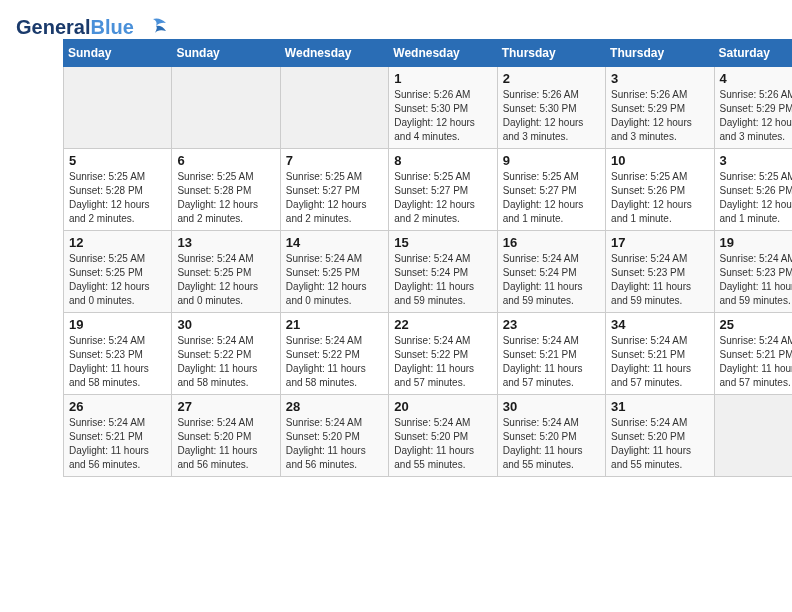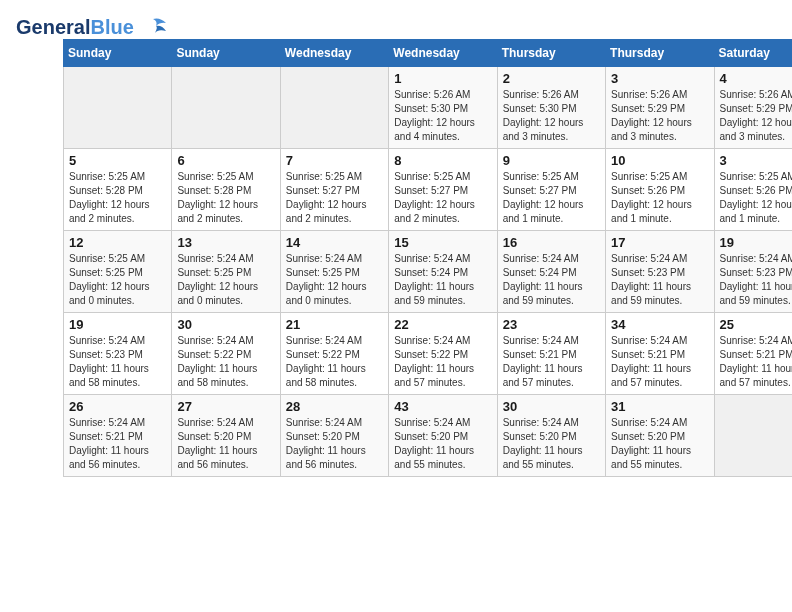--- a/index.html
+++ b/index.html
@@ -316,21 +316,21 @@
 and 56 minutes.</div>
         </td>
         <td>
           <span class="day-num">28</span>
           <div class="day-info" style="white-space: pre-line;">Sunrise: 5:24 AM
 Sunset: 5:20 PM
 Daylight: 11 hours
 and 56 minutes.</div>
         </td>
         <td>
-          <span class="day-num">43</span>
+          <span class="day-num">20</span>
           <div class="day-info" style="white-space: pre-line;">Sunrise: 5:24 AM
 Sunset: 5:20 PM
 Daylight: 11 hours
 and 55 minutes.</div>
         </td>
         <td>
           <span class="day-num">30</span>
           <div class="day-info" style="white-space: pre-line;">Sunrise: 5:24 AM
 Sunset: 5:20 PM
 Daylight: 11 hours

